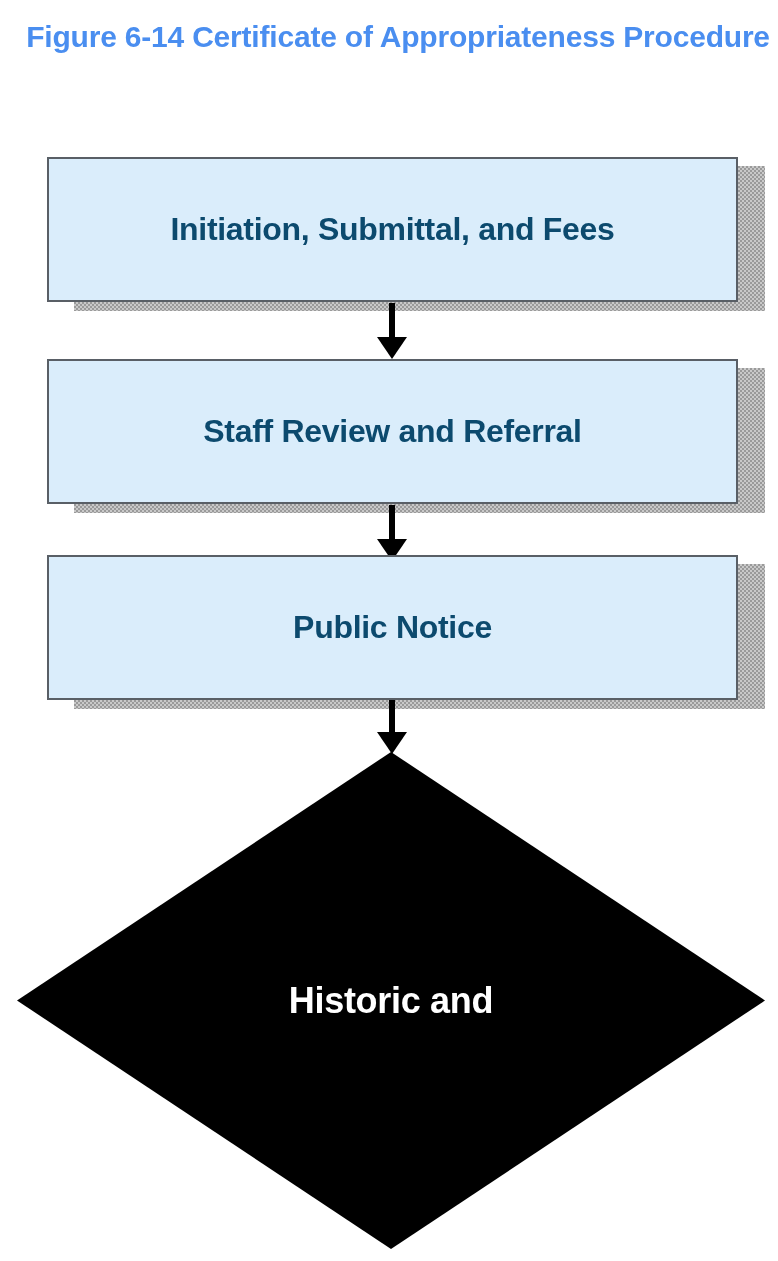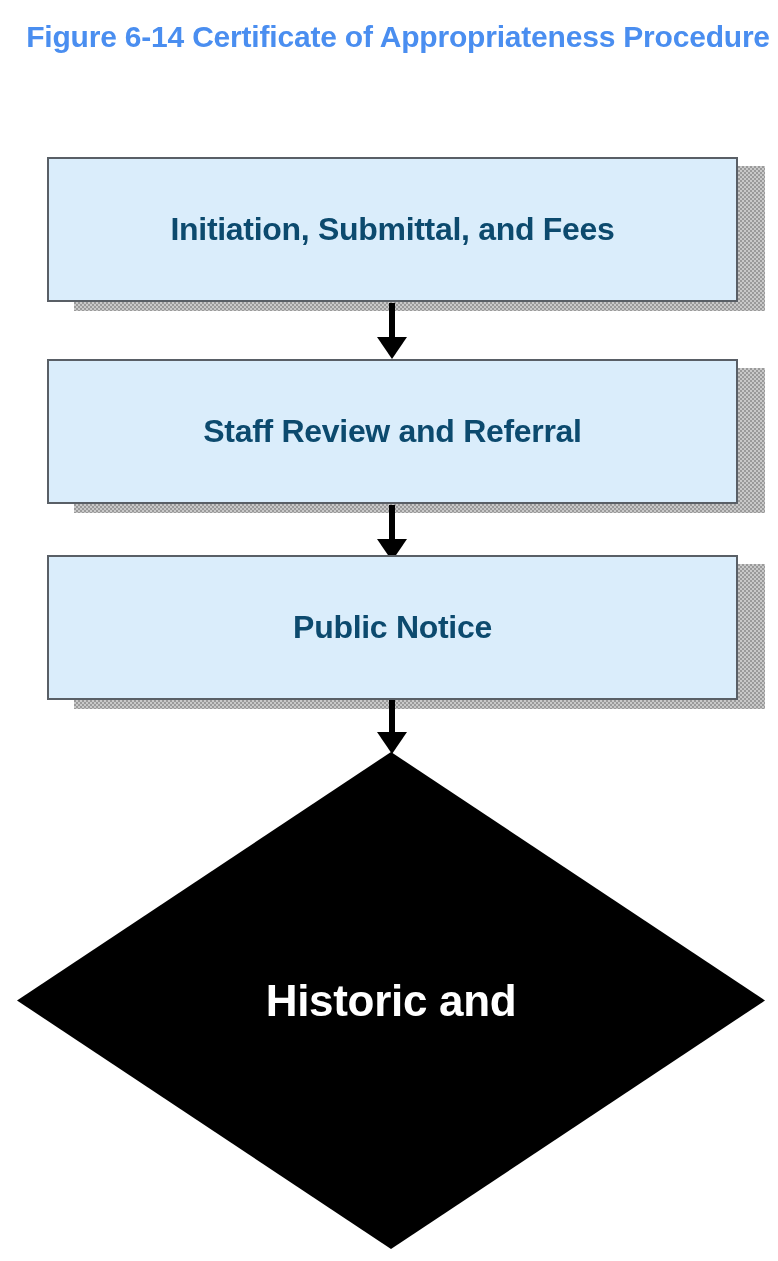--- a/index.html
+++ b/index.html
@@ -116,21 +116,21 @@
   #decision-label {
     position: absolute;
     left: 0;
     top: 0;
     width: 748px;
     height: 497px;
     display: flex;
     align-items: center;
     justify-content: center;
     color: #ffffff;
-    font-size: 44px;
+    font-size: 36px;
     font-weight: bold;
     line-height: 49px;
     text-align: center;
     letter-spacing: -0.3px;
     pointer-events: none;
   }
   #decision-label .ln { display: block; }
 </style>
 </head>
 <body>

